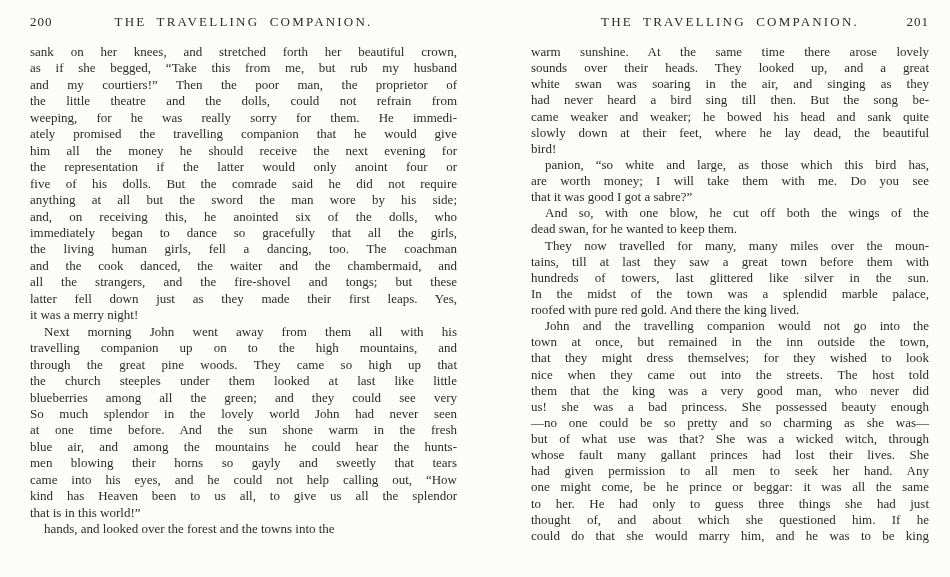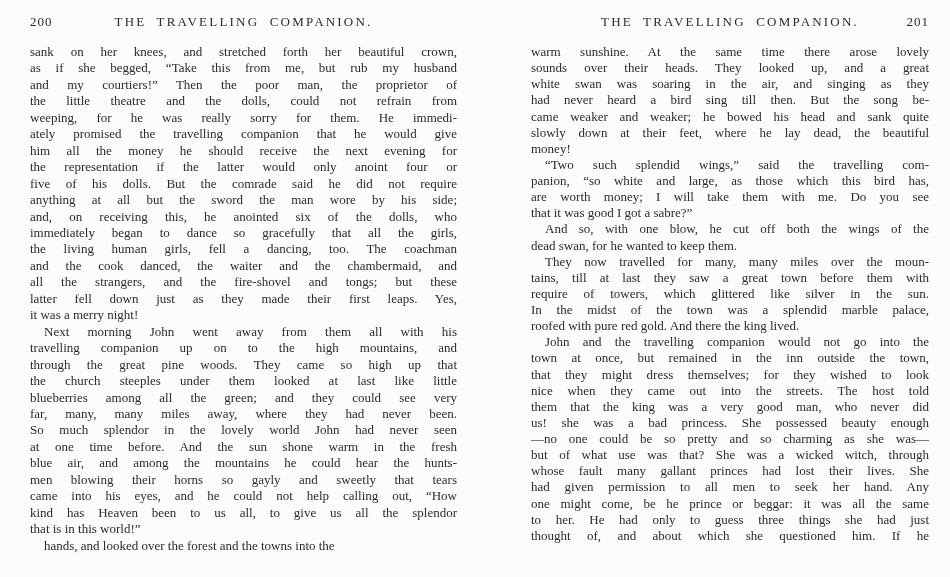--- a/index.html
+++ b/index.html
@@ -98,21 +98,20 @@
             <div class="line">all the strangers, and the fire-shovel and tongs; but these</div>
             <div class="line">latter fell down just as they made their first leaps. Yes,</div>
             <div class="line last">it was a merry night!</div>
           </div>
           <div class="paragraph indented">
             <div class="line">Next morning John went away from them all with his</div>
             <div class="line">travelling companion up on to the high mountains, and</div>
             <div class="line">through the great pine woods. They came so high up that</div>
             <div class="line">the church steeples under them looked at last like little</div>
             <div class="line">blueberries among all the green; and they could see very</div>
-            <div class="line">far, many, many miles away, where they had never been.</div>
             <div class="line">So much splendor in the lovely world John had never seen</div>
             <div class="line">at one time before. And the sun shone warm in the fresh</div>
             <div class="line">blue air, and among the mountains he could hear the hunts-</div>
             <div class="line">men blowing their horns so gayly and sweetly that tears</div>
             <div class="line">came into his eyes, and he could not help calling out, “How</div>
             <div class="line">kind has Heaven been to us all, to give us all the splendor</div>
             <div class="line last">that is in this world!”</div>
           </div>
           <div class="paragraph indented">
             <div class="line last">hands, and looked over the forest and the towns into the</div>
@@ -128,51 +127,51 @@
         <span class="pagenum num-right">201</span>
       </header>
       <div class="body-text">
           <div class="paragraph">
             <div class="line">warm sunshine. At the same time there arose lovely</div>
             <div class="line">sounds over their heads. They looked up, and a great</div>
             <div class="line">white swan was soaring in the air, and singing as they</div>
             <div class="line">had never heard a bird sing till then. But the song be-</div>
             <div class="line">came weaker and weaker; he bowed his head and sank quite</div>
             <div class="line">slowly down at their feet, where he lay dead, the beautiful</div>
-            <div class="line last">money!</div>
+            <div class="line last">bird!</div>
           </div>
           <div class="paragraph indented">
-            <div class="line">“Two such splendid wings,” said the travelling com-</div>
             <div class="line">panion, “so white and large, as those which this bird has,</div>
             <div class="line">are worth money; I will take them with me. Do you see</div>
             <div class="line last">that it was good I got a sabre?”</div>
           </div>
           <div class="paragraph indented">
             <div class="line">And so, with one blow, he cut off both the wings of the</div>
             <div class="line last">dead swan, for he wanted to keep them.</div>
           </div>
           <div class="paragraph indented">
             <div class="line">They now travelled for many, many miles over the moun-</div>
             <div class="line">tains, till at last they saw a great town before them with</div>
-            <div class="line">require of towers, which glittered like silver in the sun.</div>
+            <div class="line">hundreds of towers, last glittered like silver in the sun.</div>
             <div class="line">In the midst of the town was a splendid marble palace,</div>
             <div class="line last">roofed with pure red gold. And there the king lived.</div>
           </div>
           <div class="paragraph indented">
             <div class="line">John and the travelling companion would not go into the</div>
             <div class="line">town at once, but remained in the inn outside the town,</div>
             <div class="line">that they might dress themselves; for they wished to look</div>
             <div class="line">nice when they came out into the streets. The host told</div>
             <div class="line">them that the king was a very good man, who never did</div>
             <div class="line">us! she was a bad princess. She possessed beauty enough</div>
             <div class="line">—no one could be so pretty and so charming as she was—</div>
             <div class="line">but of what use was that? She was a wicked witch, through</div>
             <div class="line">whose fault many gallant princes had lost their lives. She</div>
             <div class="line">had given permission to all men to seek her hand. Any</div>
             <div class="line">one might come, be he prince or beggar: it was all the same</div>
             <div class="line">to her. He had only to guess three things she had just</div>
             <div class="line">thought of, and about which she questioned him. If he</div>
+            <div class="line">could do that she would marry him, and he was to be king</div>
           </div>
         </div>
     </div>
   </section>
 
 </div>
 
 </body></html>

